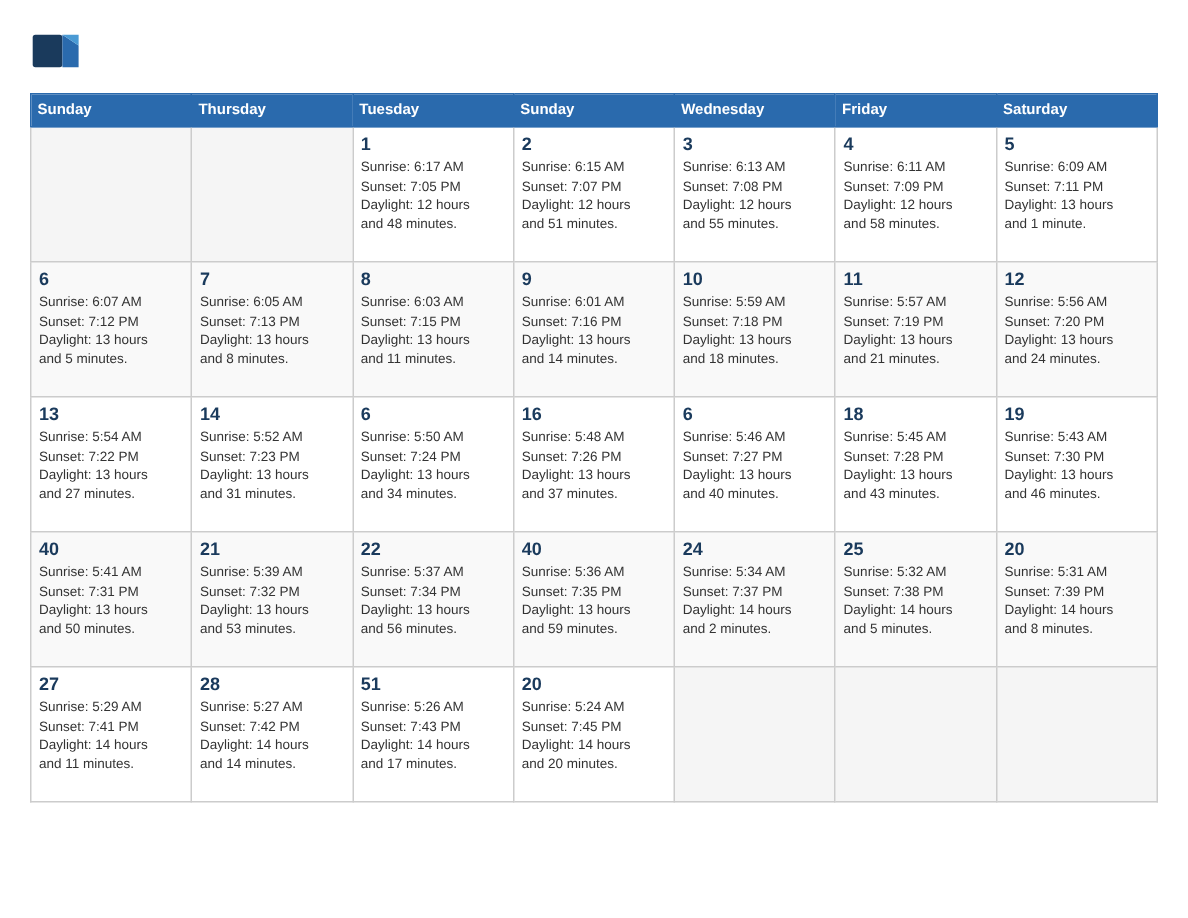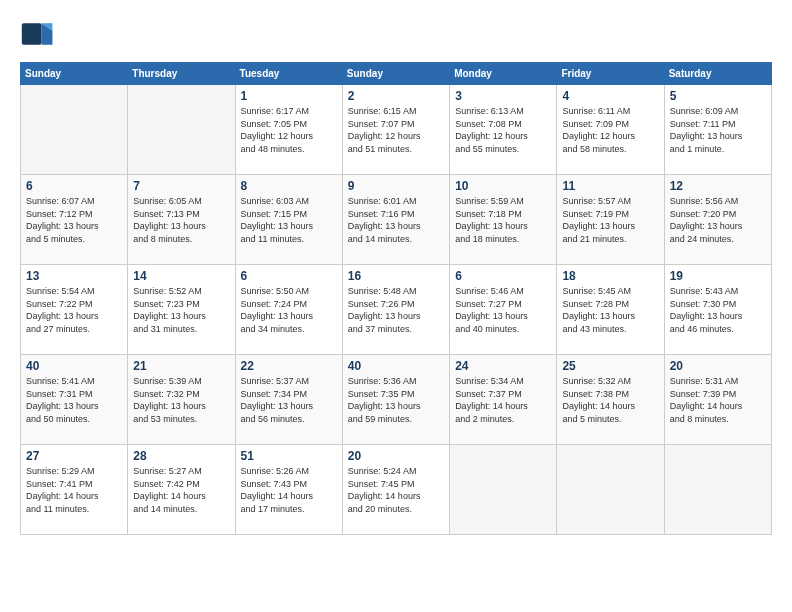--- a/index.html
+++ b/index.html
@@ -118,21 +118,21 @@
     </div>
   </div>
 
   <table class="calendar">
     <thead>
       <tr>
       <th>Sunday</th>
           <th>Thursday</th>
           <th>Tuesday</th>
           <th>Sunday</th>
-          <th>Monday</th>
+          <th>Wednesday</th>
           <th>Friday</th>
           <th>Saturday</th>
         </tr>
     </thead>
     <tbody id="calendar-body">
     <tr class="week-row">
           <td class="empty"></td>
           <td class="empty"></td>
           <td>
             <span class="day-number">1</span>

